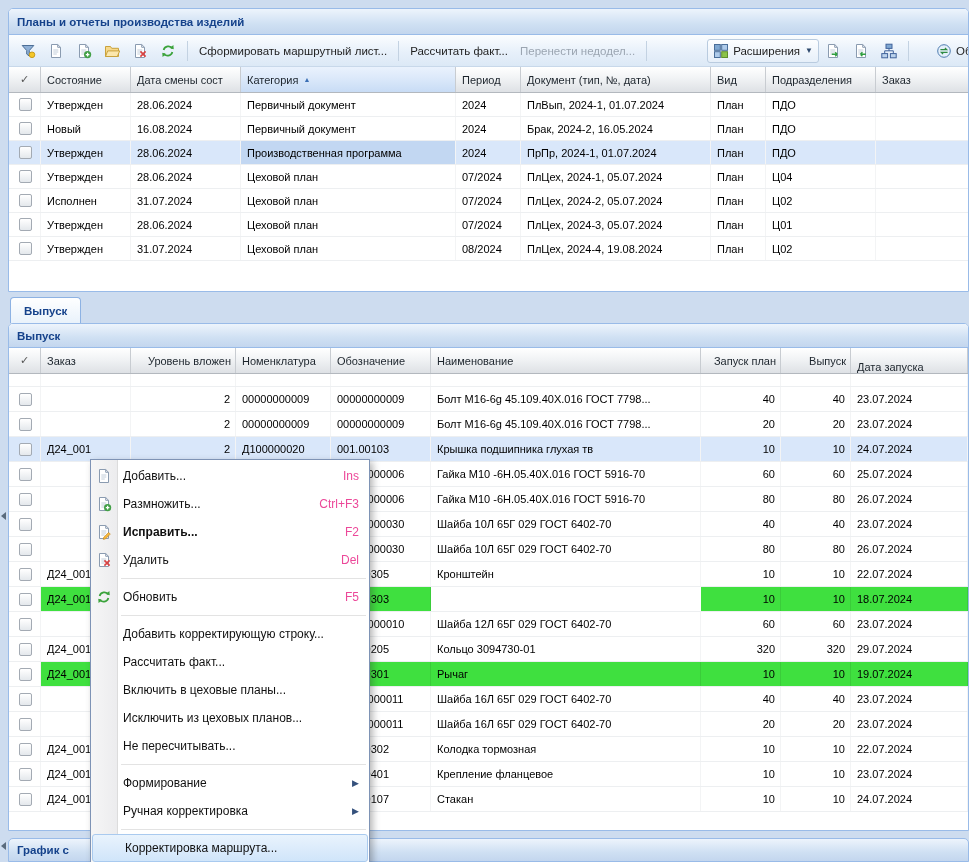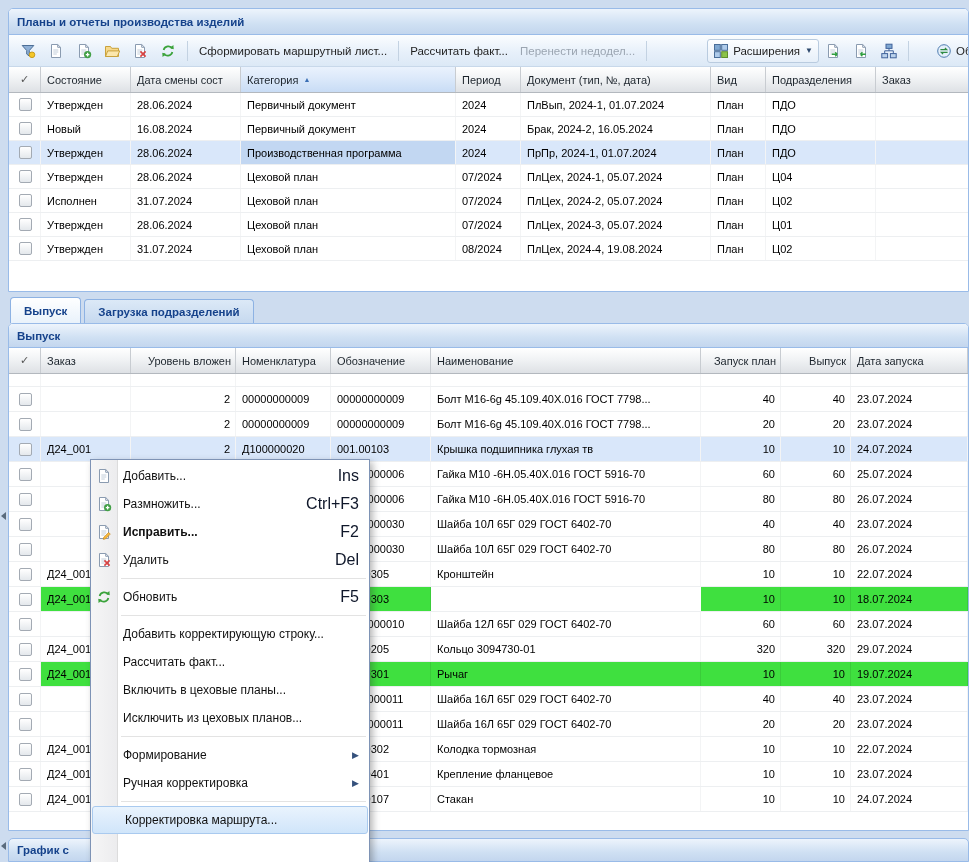--- a/index.html
+++ b/index.html
@@ -60,21 +60,21 @@
   font-size:11.5px;font-weight:bold;color:#15428B;}
 
 .context-menu{position:absolute;left:90px;top:459px;width:280px;height:406px;background:#FFF;
   border:1px solid #7E93B5;box-shadow:3px 3px 7px rgba(50,50,50,.35);padding-top:2px;z-index:30;overflow:hidden;}
 .context-menu::before{content:"";position:absolute;left:0;top:0;bottom:0;width:26px;
   background:linear-gradient(90deg,#F6F6F6,#ECECEE);border-right:1px solid #DCDCDC;}
 .menu-item{position:relative;height:28px;display:flex;align-items:center;padding:0 10px 0 3px;}
 .menu-icon{width:20px;display:flex;justify-content:center;align-items:center;margin-right:9px;flex:none;}
 .menu-label{font-size:12px;color:#111;white-space:nowrap;}
 .menu-item.bold .menu-label{font-weight:bold;}
-.menu-shortcut{margin-left:auto;font-size:16px;color:#0f172a;}
+.menu-shortcut{margin-left:auto;font-size:12px;color:#ec4899;}
 .menu-sub{margin-left:auto;font-size:9px;color:#35517C;}
 .menu-item.hover{background:linear-gradient(#E9F3FD,#D0E5FA);border:1px solid #A9CAEF;border-radius:3px;margin:0 1px;}
 .menu-sep{height:1px;background:#E3E3E3;margin:4px 3px 4px 30px;position:relative;}
 
 .splitter-arrow{position:absolute;left:1px;width:0;height:0;z-index:40;
   border-top:4px solid transparent;border-bottom:4px solid transparent;border-right:5px solid #5A6B7D;}
 </style>
 </head>
 <body>
 
@@ -326,23 +326,20 @@
         <div class="cell al-l" data-name="cell-division" style="width: 110px;">Ц02</div>
         <div class="cell al-l" data-name="cell-order" style="width: 95px;"></div>
       </div>
     </div>
 </div>
 
 <div class="tabbar" data-name="tab-bar">
   <div class="tab active" data-name="tab-vypusk">
     <span class="tab-label" data-name="tab-vypusk-label">Выпуск</span>
   </div>
-  <div class="tab" data-name="tab-zagruzka-podrazdelenij">
-    <span class="tab-label" data-name="tab-zagruzka-label">Загрузка подразделений</span>
-  </div>
 </div>
 
 <div class="panel mid-panel" data-name="output-panel">
   <div class="panel-header small" data-name="output-panel-header">
     <span data-name="output-panel-title">Выпуск</span>
   </div>
   <div class="grid-hd" id="grid2-hd" data-name="output-grid-header-row">
       <div class="hd-cell al-c" data-name="select-all-column-header" style="width: 32px;">
         <span data-name="column-header-label">✓</span>
       </div>
@@ -360,21 +357,21 @@
       </div>
       <div class="hd-cell al-l" data-name="column-header" style="width: 270px;">
         <span data-name="column-header-label">Наименование</span>
       </div>
       <div class="hd-cell al-r" data-name="column-header" style="width: 80px;">
         <span data-name="column-header-label">Запуск план</span>
       </div>
       <div class="hd-cell al-r" data-name="column-header" style="width: 70px;">
         <span data-name="column-header-label">Выпуск</span>
       </div>
-      <div class="hd-cell al-l" data-name="column-header" style="width: 117px;">
+      <div class="hd-cell al-l" data-name="column-header" style="width: 117px; align-items: flex-end;">
         <span data-name="column-header-label">Дата запуска</span>
       </div>
     </div>
   <div class="grid-body" id="grid2-body" data-name="output-grid-body">
       <div class="grid-row clipped" data-name="table-row">
         <div class="cell cb-cell" data-name="row-checkbox-cell" style="width: 32px;"></div>
         <div class="cell al-l" data-name="cell-order" style="width: 90px;"></div>
         <div class="cell al-r" data-name="cell-level" style="width: 105px;"></div>
         <div class="cell al-l" data-name="cell-nomenclature" style="width: 95px;"></div>
         <div class="cell al-l" data-name="cell-designation" style="width: 100px;"></div>
@@ -683,20 +680,24 @@
       <span class="menu-label" data-name="menu-item-label">Рассчитать факт...</span>
     </div>
     <div class="menu-item" data-name="menu-item-include-shop-plans">
       <span class="menu-icon" data-name="menu-icon-slot"></span>
       <span class="menu-label" data-name="menu-item-label">Включить в цеховые планы...</span>
     </div>
     <div class="menu-item" data-name="menu-item-exclude-shop-plans">
       <span class="menu-icon" data-name="menu-icon-slot"></span>
       <span class="menu-label" data-name="menu-item-label">Исключить из цеховых планов...</span>
     </div>
+    <div class="menu-item" data-name="menu-item-no-recalculate">
+      <span class="menu-icon" data-name="menu-icon-slot"></span>
+      <span class="menu-label" data-name="menu-item-label">Не пересчитывать...</span>
+    </div>
     <div class="menu-sep" data-name="menu-separator"></div>
     <div class="menu-item" data-name="menu-item-formation">
       <span class="menu-icon" data-name="menu-icon-slot"></span>
       <span class="menu-label" data-name="menu-item-label">Формирование</span>
       <span class="menu-sub" data-name="submenu-arrow-icon">▶</span>
     </div>
     <div class="menu-item" data-name="menu-item-manual-correction">
       <span class="menu-icon" data-name="menu-icon-slot"></span>
       <span class="menu-label" data-name="menu-item-label">Ручная корректировка</span>
       <span class="menu-sub" data-name="submenu-arrow-icon">▶</span>

